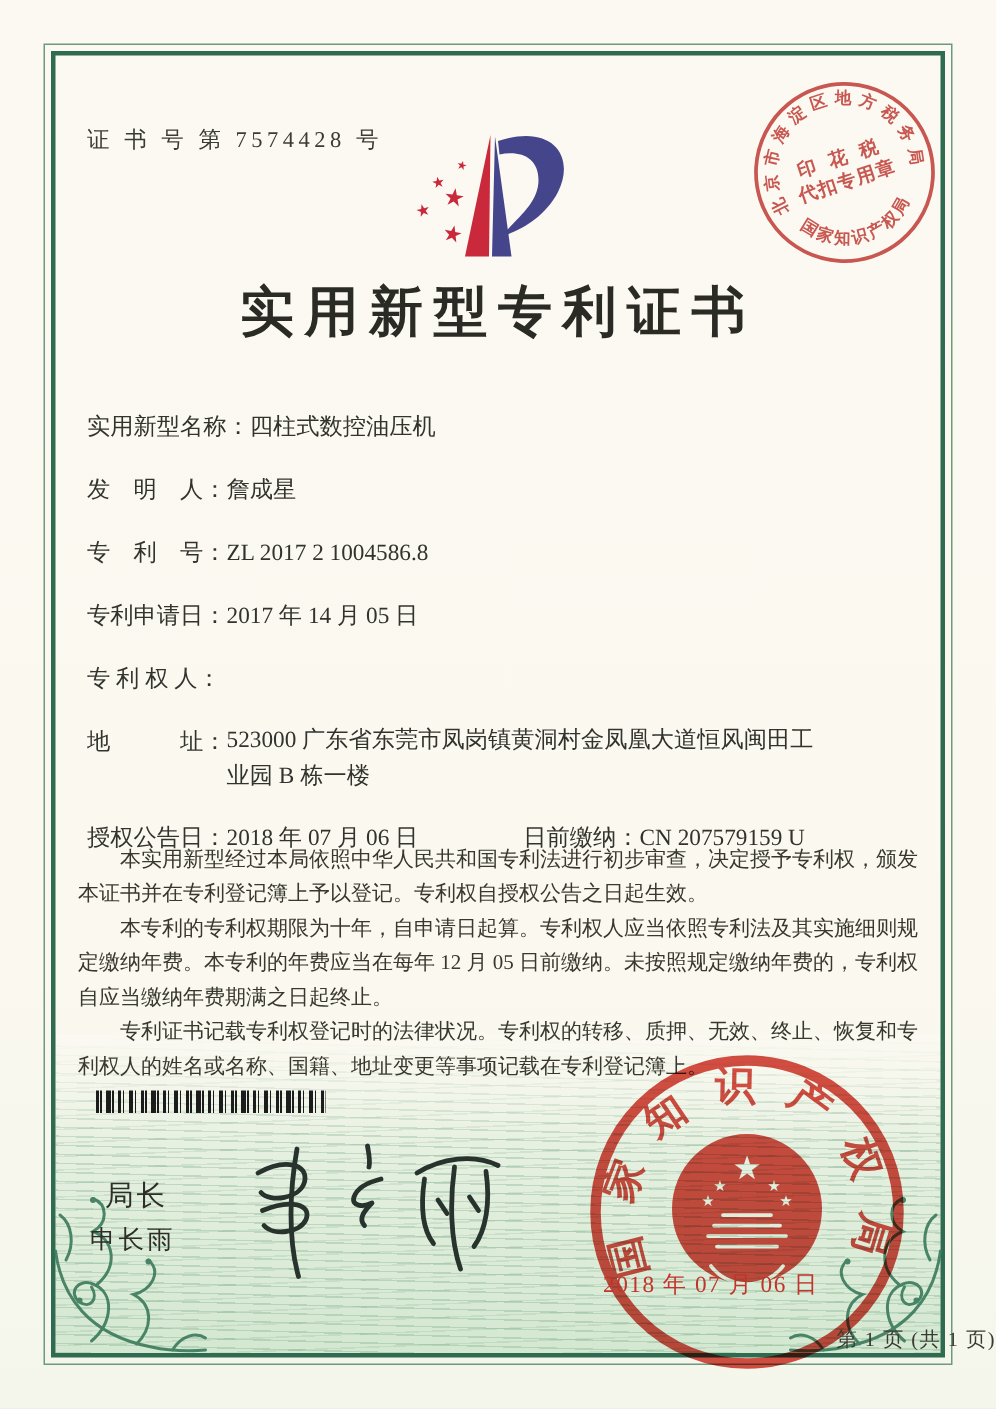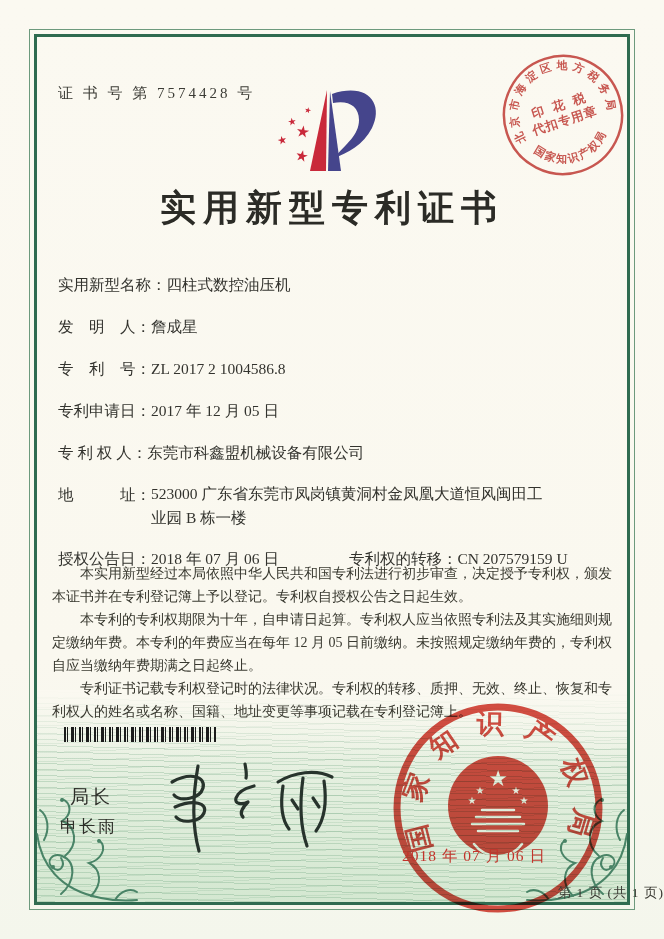--- a/index.html
+++ b/index.html
@@ -140,36 +140,35 @@
     <div class="row">
       <span class="lbl">发　明　人：</span>
       <span class="val">詹成星</span>
     </div>
     <div class="row">
       <span class="lbl">专　利　号：</span>
       <span class="val">ZL 2017 2 1004586.8</span>
     </div>
     <div class="row">
       <span class="lbl">专利申请日：</span>
-      <span class="val">2017 年 12 月 05 日</span>
+      <span class="val">2017 年 14 月 05 日</span>
     </div>
     <div class="row">
       <span class="lbl">专 利 权 人：</span>
-      <span class="val">东莞市科鑫盟机械设备有限公司</span>
     </div>
     <div class="row row-address">
       <span class="lbl">地　　　址：</span>
       <span class="val">523000 广东省东莞市凤岗镇黄洞村金凤凰大道恒风闽田工业园 B 栋一楼</span>
     </div>
     <div class="row-grant">
       <span>
         <span class="lbl">授权公告日：</span><span class="val">2018 年 07 月 06 日</span>
       </span>
       <span class="grant-right">
-        <span class="lbl">专利权的转移：</span>
+        <span class="lbl">日前缴纳：</span>
           <span class="val">CN 207579159 U</span>
       </span>
     </div>
   </div>
 
   <div class="paras">
     <p>本实用新型经过本局依照中华人民共和国专利法进行初步审查，决定授予专利权，颁发本证书并在专利登记簿上予以登记。专利权自授权公告之日起生效。</p>
     <p>本专利的专利权期限为十年，自申请日起算。专利权人应当依照专利法及其实施细则规定缴纳年费。本专利的年费应当在每年 12 月 05 日前缴纳。未按照规定缴纳年费的，专利权自应当缴纳年费期满之日起终止。</p>
     <p>专利证书记载专利权登记时的法律状况。专利权的转移、质押、无效、终止、恢复和专利权人的姓名或名称、国籍、地址变更等事项记载在专利登记簿上。</p>
   </div>

